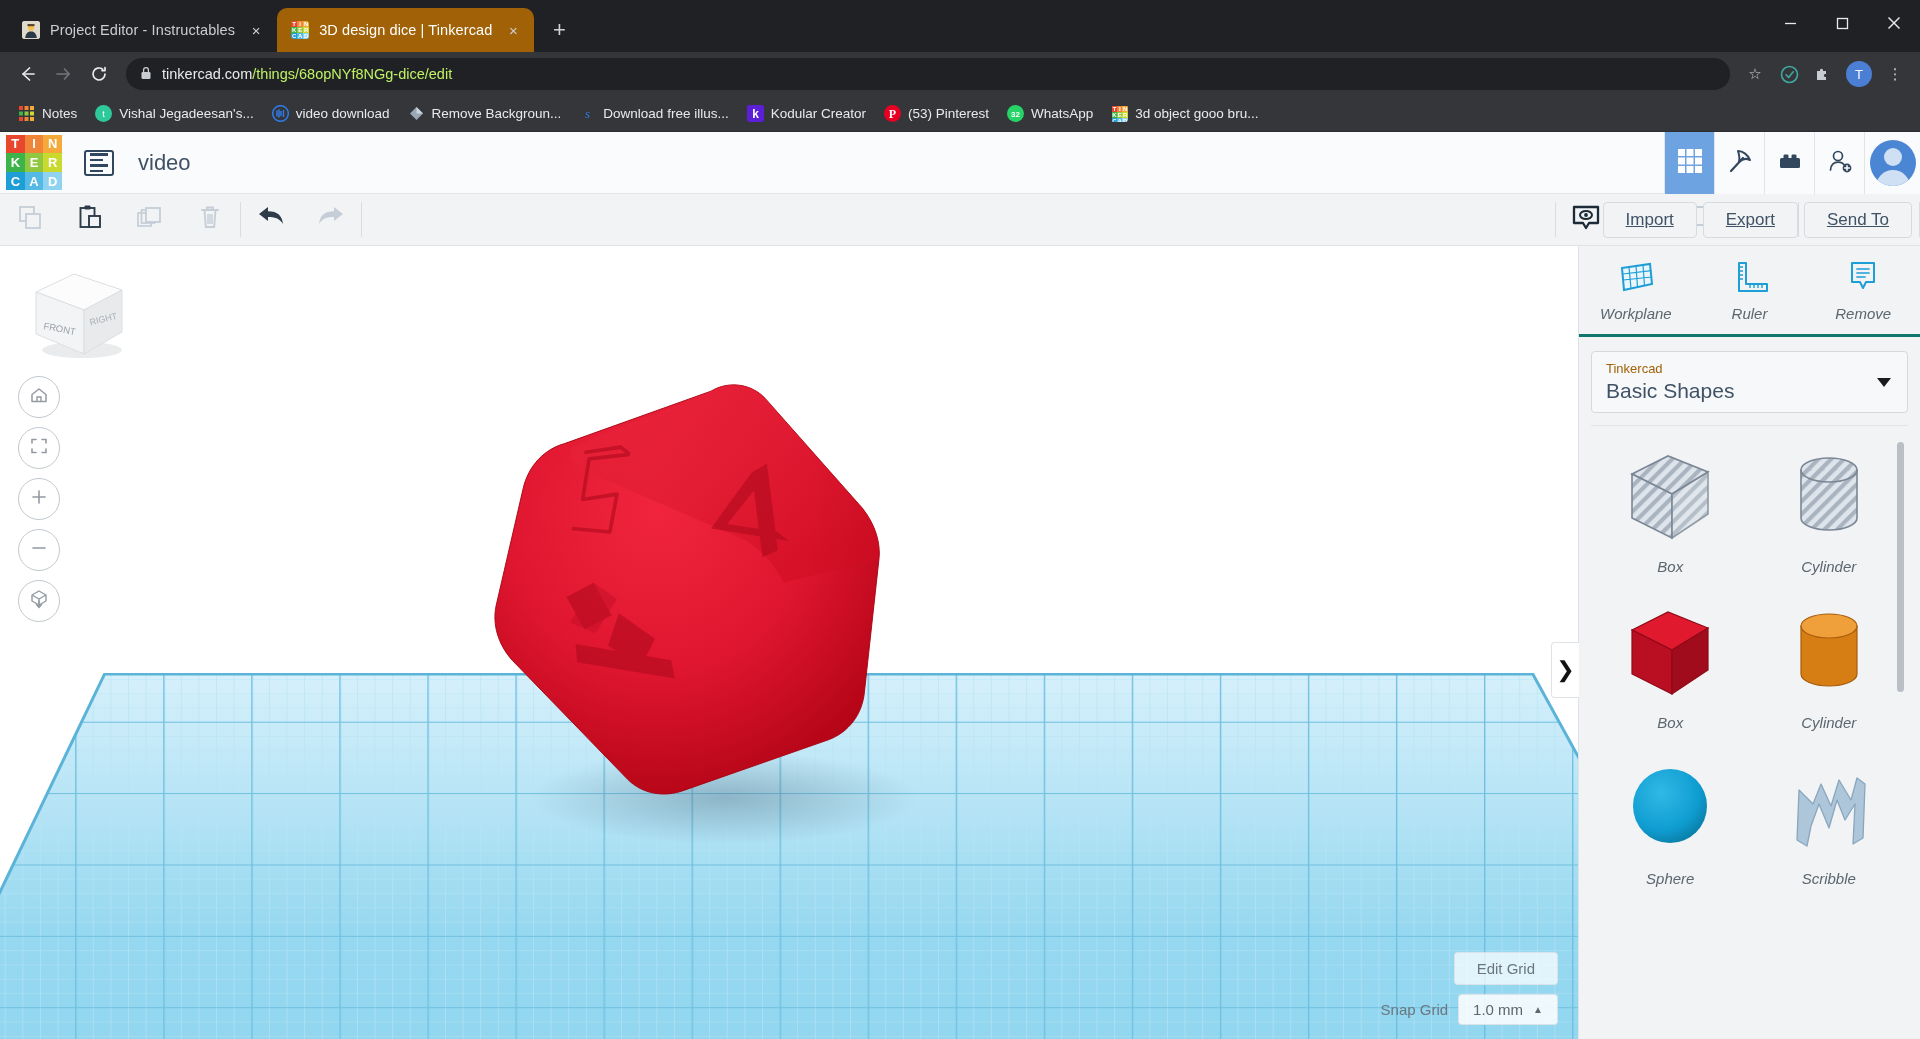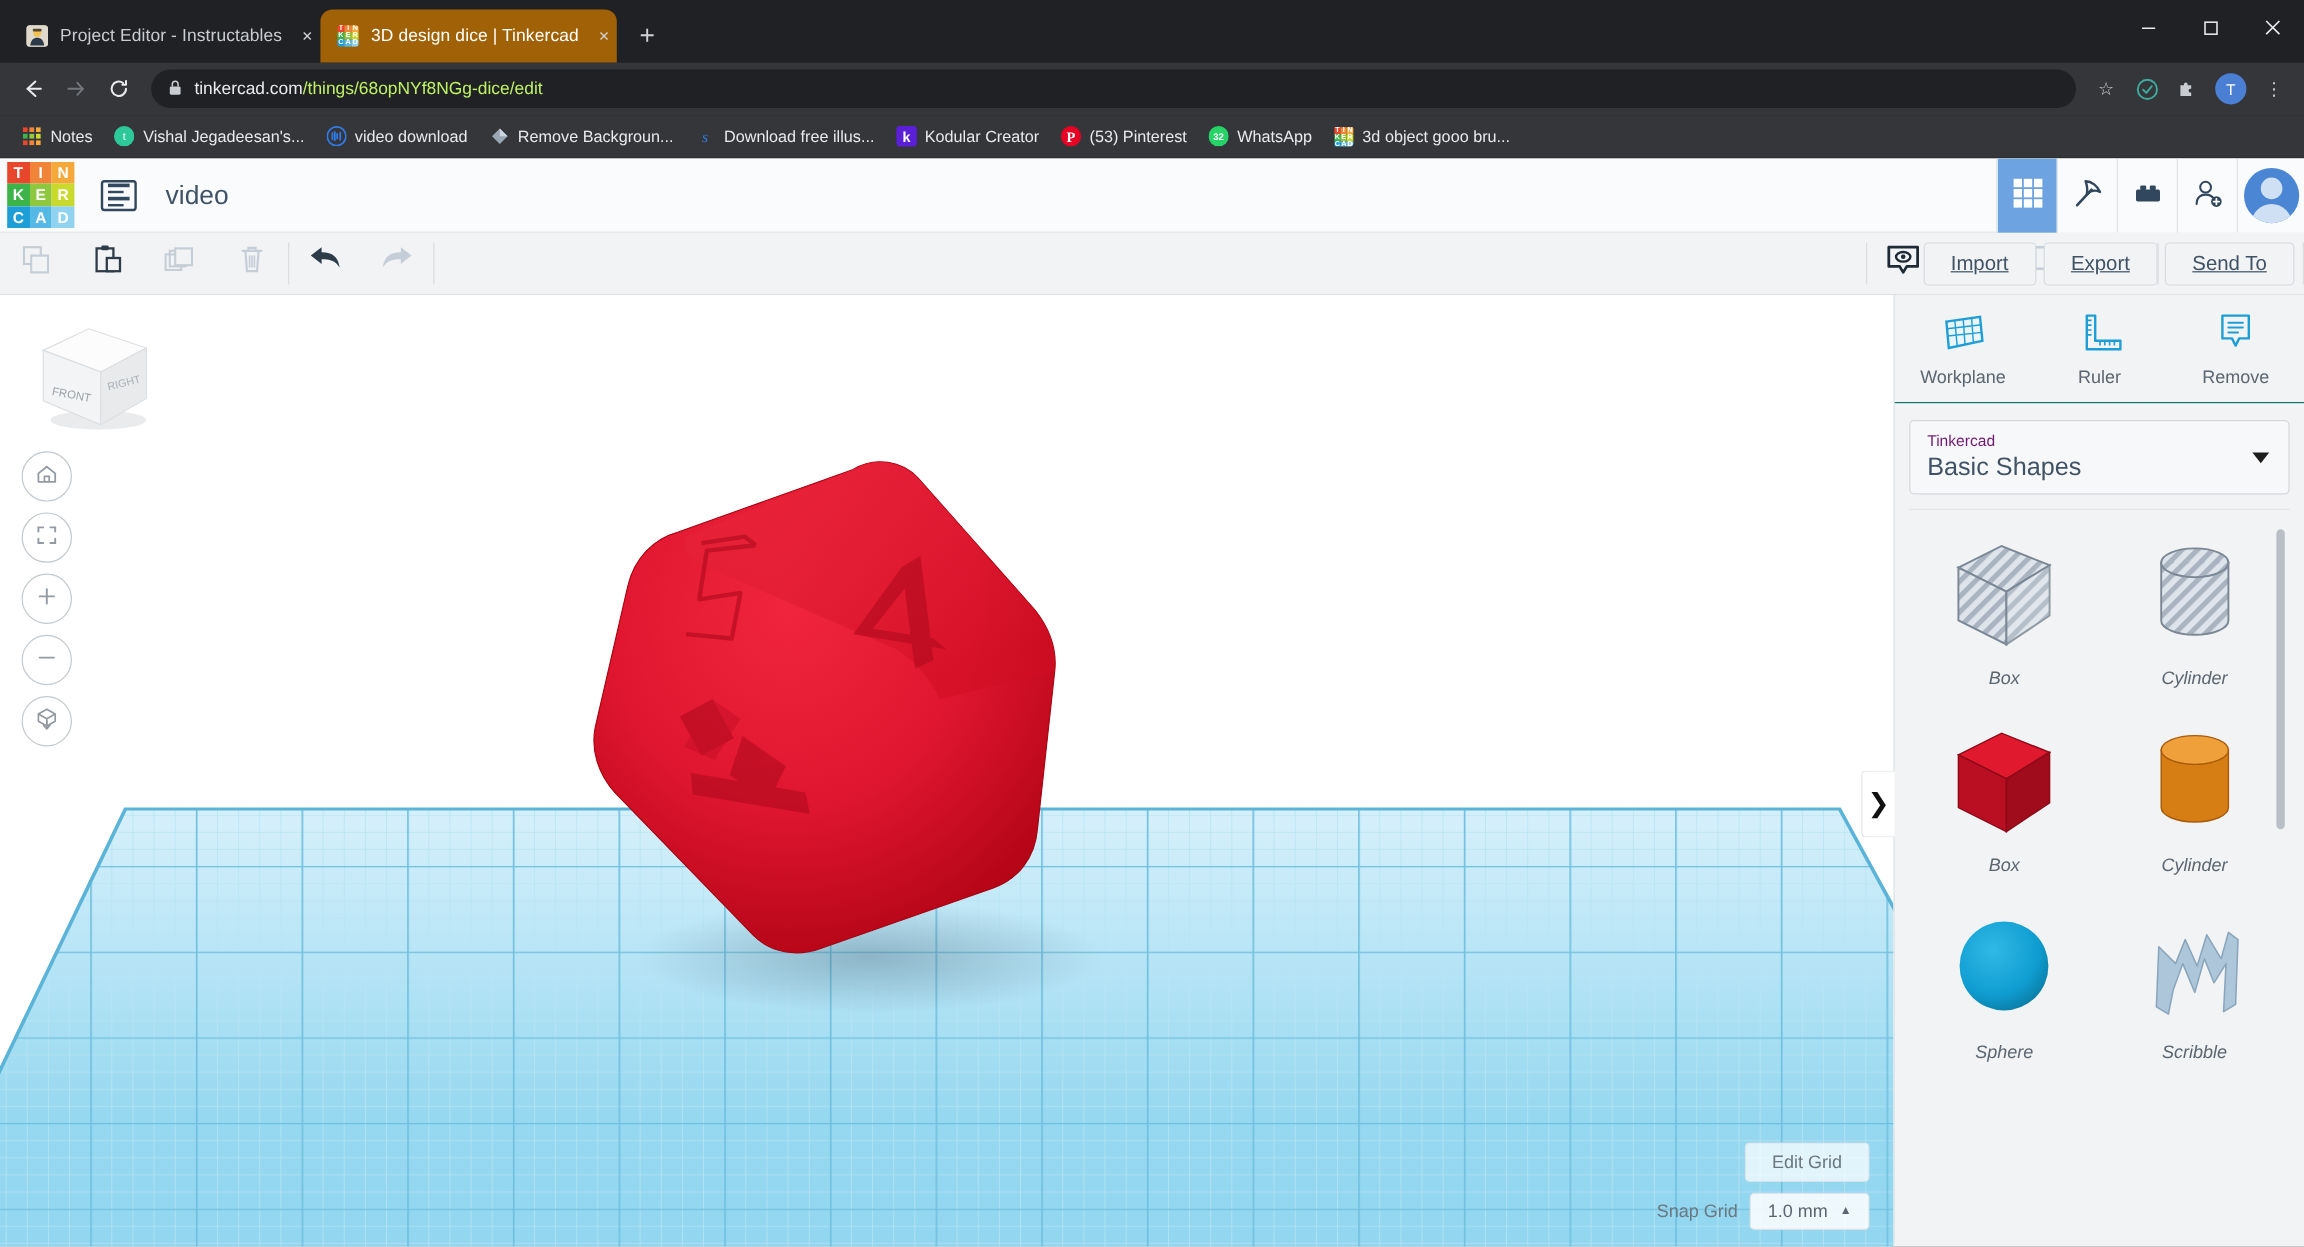--- a/index.html
+++ b/index.html
@@ -13,21 +13,21 @@
   
   .browser { width: 1920px; height: 1039px; position: relative; display: flex; flex-direction: column; }
 
   
   .tabstrip {
     height: 52px; background: #202124; display: flex; align-items: flex-end;
     padding-left: 8px; position: relative; flex: 0 0 52px;
   }
   .tab {
     height: 44px; display: flex; align-items: center; gap: 10px;
-    padding: 0 0 0 14px; min-width: 240px; max-width: 320px;
+    padding: 0 10px 0 14px; min-width: 240px; max-width: 320px;
     border-radius: 10px 10px 0 0; position: relative; cursor: default;
   }
   .tab.inactive { background: #202124; color: #c9ccd0; }
   .tab.active { background: #a16207; color: #ffffff; }
   .tab .favicon { width: 18px; height: 18px; flex: 0 0 18px; border-radius: 3px; overflow: hidden; }
   .tab .title {
     flex: 1 1 auto; font-size: 14.5px; white-space: nowrap; overflow: hidden;
     text-overflow: ellipsis; letter-spacing: .1px;
   }
   .tab .tabclose {
@@ -165,28 +165,28 @@
   .snapval {
     padding: 6px 14px; background: rgba(255,255,255,.85); border: 1px solid rgba(210,216,222,.7);
     border-radius: 4px; color: #5b6670; font-size: 15px; display: flex; align-items: center; gap: 10px;
   }
 
   
   .tc-panel {
     position: absolute; right: 0; top: 114px; bottom: 0; width: 342px;
     background: #f1f3f4; border-left: 1px solid #dfe3e6; display: flex; flex-direction: column;
   }
-  .panel-tools { display: flex; border-bottom: 1px solid #0f766e; }
+  .panel-tools { display: flex; border-bottom: 3px solid #0f766e; font-style: italic; }
   .ptool { flex: 1; padding: 14px 0 12px; display: flex; flex-direction: column; align-items: center; gap: 8px; }
   .ptool span { font-size: 15px; color: #5b6670; }
   .panel-select {
     margin: 14px 12px 0; border: 1px solid #d5d9dd; border-radius: 4px; background: #f7f8f9;
     padding: 9px 14px; position: relative;
   }
-  .panel-select .small { font-size: 13px; color: #701a75; }
+  .panel-select .small { font-size: 13px; color: #a16207; }
   .panel-select .big { font-size: 21px; color: #3f5266; margin-top: 3px; }
   .caret { position: absolute; right: 16px; top: 26px; width: 0; height: 0;
     border-left: 7px solid transparent; border-right: 7px solid transparent; border-top: 9px solid #1c1c1c; }
   .panel-grid {
     margin: 12px 12px 0; border-top: 1px solid #e2e5e8; flex: 1 1 auto; overflow: hidden;
     display: grid; grid-template-columns: 1fr 1fr; gap: 0; align-content: start; padding-top: 16px;
     position: relative;
     font-style: italic;
   }
   .shape-cell { display: flex; flex-direction: column; align-items: center; justify-content: flex-start; height: 156px; }

